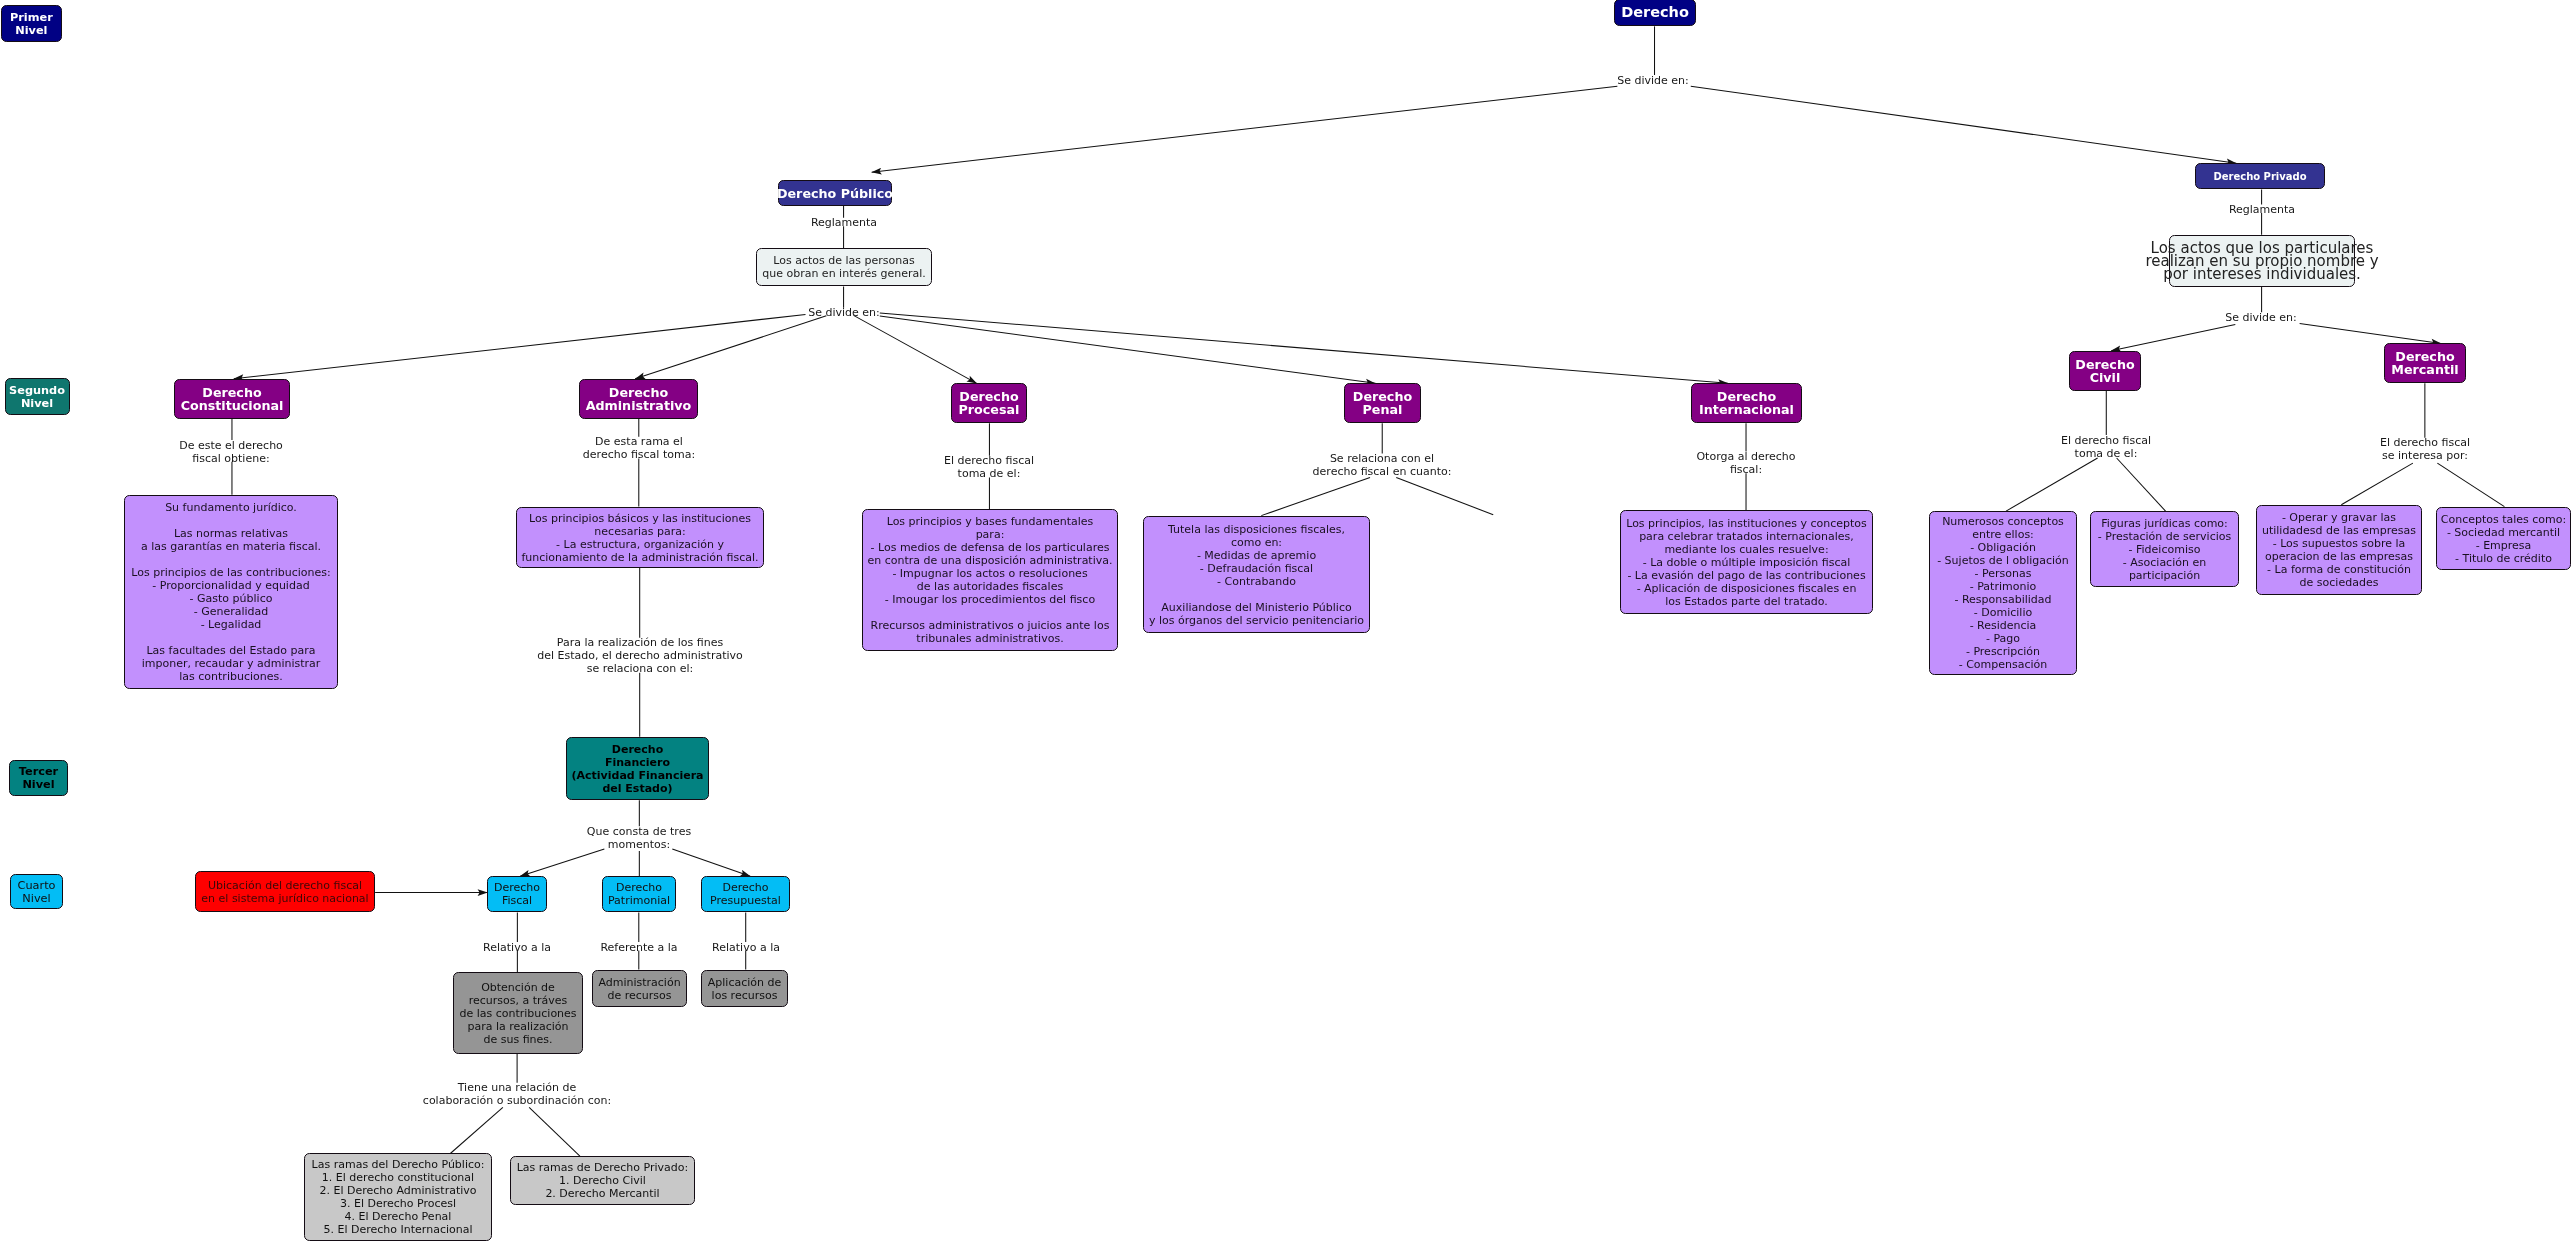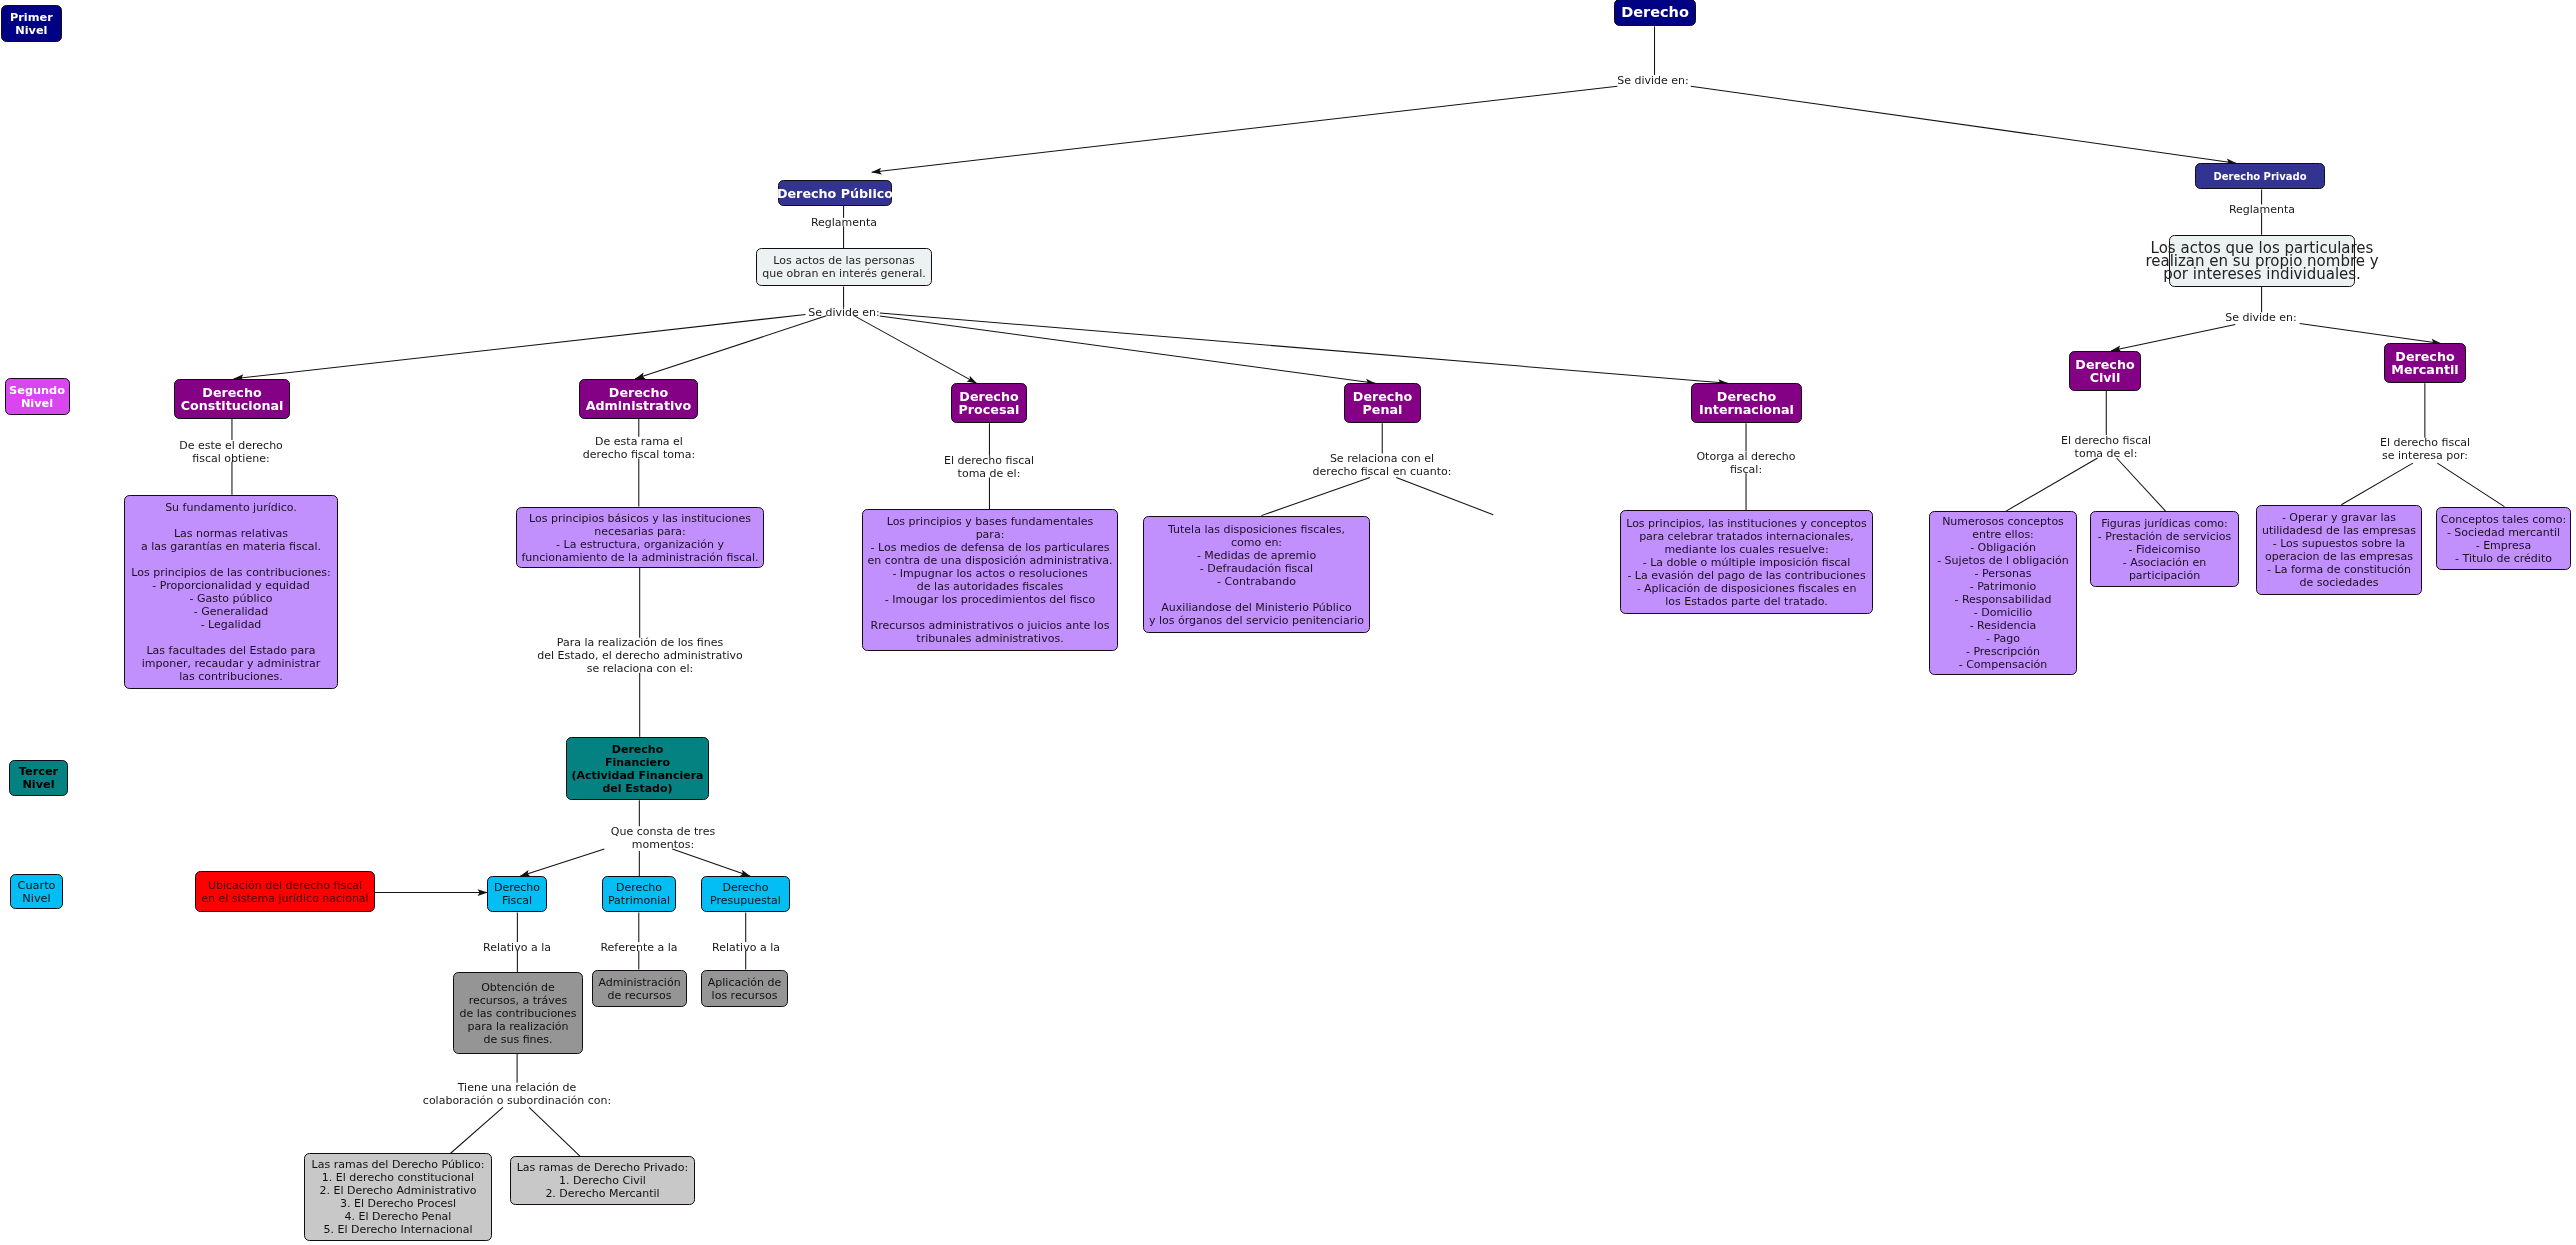--- a/index.html
+++ b/index.html
@@ -10,21 +10,21 @@
 #stage{position:relative;width:2576px;height:1246px;transform:translateZ(0);will-change:transform;}
 svg#edges{position:absolute;left:0;top:0;width:2576px;height:1246px;}
 .node{position:absolute;box-sizing:border-box;border:1.3px solid #140c14;border-radius:5.4px;
       display:flex;flex-direction:column;align-items:center;justify-content:center;
       text-align:center;color:#111;line-height:13px;white-space:pre;}
 .node .ln{display:block;min-height:0.9px;height:13px;}
 .elabel{position:absolute;transform:translateX(-50%);text-align:center;font-size:11px;
         line-height:13px;color:#181818;white-space:pre;}
 .elabel .ln{display:block;height:13px;}
 .k-primer_nivel,.k-root{background:#010184;color:#fff;}
-.k-segundo_nivel{background:#d946ef;color:#fff;}
+.k-segundo_nivel{background:#0f766e;color:#fff;}
 .k-tercer_nivel{background:#038281;color:#000;}
 .k-cuarto_nivel{background:#03bdf5;color:#111;}
 .k-branch{background:#333391;color:#fff;}
 .k-rama{background:#840084;color:#fff;}
 .k-detail{background:#c290fd;color:#1a1020;}
 .k-definition{background:#ecf2f2;color:#222;}
 .k-financiero{background:#038281;color:#000;}
 .k-momento{background:#03bdf5;color:#111;}
 .k-resource{background:#959595;color:#111;}
 .k-relation{background:#c8c8c8;color:#111;}
@@ -131,19 +131,19 @@
   <div class="elabel" style="left:2262px;top:203px;"><span class="ln">Reglamenta</span></div>
   <div class="elabel" style="left:2261px;top:311px;"><span class="ln">Se divide en:</span></div>
   <div class="elabel" style="left:231px;top:439px;"><span class="ln">De este el derecho</span><span class="ln">fiscal obtiene:</span></div>
   <div class="elabel" style="left:639px;top:435px;"><span class="ln">De esta rama el</span><span class="ln">derecho fiscal toma:</span></div>
   <div class="elabel" style="left:989px;top:454px;"><span class="ln">El derecho fiscal</span><span class="ln">toma de el:</span></div>
   <div class="elabel" style="left:1382px;top:452px;"><span class="ln">Se relaciona con el</span><span class="ln">derecho fiscal en cuanto:</span></div>
   <div class="elabel" style="left:1746px;top:450px;"><span class="ln">Otorga al derecho</span><span class="ln">fiscal:</span></div>
   <div class="elabel" style="left:2106px;top:434px;"><span class="ln">El derecho fiscal</span><span class="ln">toma de el:</span></div>
   <div class="elabel" style="left:2425px;top:436px;"><span class="ln">El derecho fiscal</span><span class="ln">se interesa por:</span></div>
   <div class="elabel" style="left:640px;top:636px;"><span class="ln">Para la realización de los fines</span><span class="ln">del Estado, el derecho administrativo</span><span class="ln">se relaciona con el:</span></div>
-  <div class="elabel" style="left:639px;top:825px;margin-left:24px;"><span class="ln">Que consta de tres</span><span class="ln">momentos:</span></div>
+  <div class="elabel" style="left:639px;top:825px;"><span class="ln">Que consta de tres</span><span class="ln">momentos:</span></div>
   <div class="elabel" style="left:517px;top:941px;"><span class="ln">Relativo a la</span></div>
   <div class="elabel" style="left:639px;top:941px;"><span class="ln">Referente a la</span></div>
   <div class="elabel" style="left:746px;top:941px;"><span class="ln">Relativo a la</span></div>
   <div class="elabel" style="left:517px;top:1081px;"><span class="ln">Tiene una relación de</span><span class="ln">colaboración o subordinación con:</span></div>
 </div>
 
 
 </body></html>

